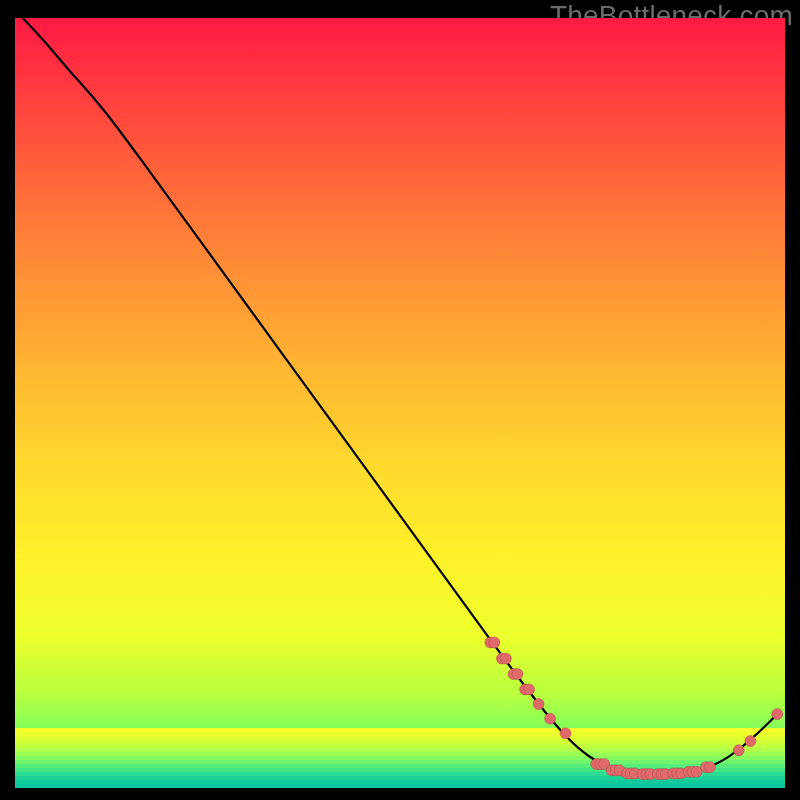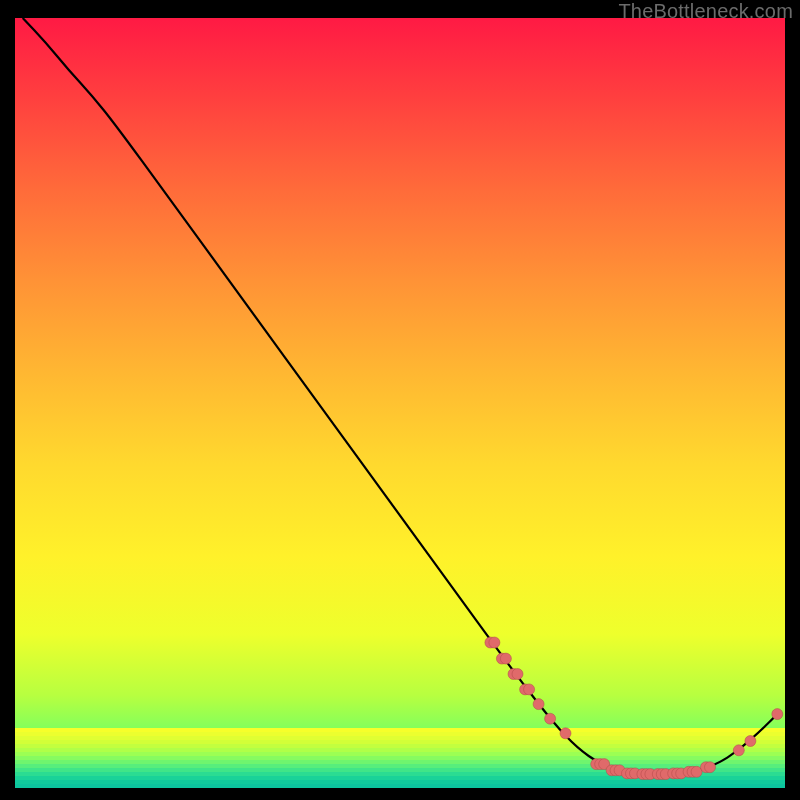--- a/index.html
+++ b/index.html
@@ -51,21 +51,21 @@
   }
   .strata div {
     height: 4px;
     width: 100%;
   }
   .watermark {
     position: absolute;
     top: 0px;
     right: 7px;
     color: #6b6b6b;
-    font-size: 20px;
+    font-size: 28px;
     font-weight: 500;
     letter-spacing: 0.2px;
   }
   svg.curve {
     position: absolute;
     left: 0;
     top: 0;
     width: 770px;
     height: 770px;
     overflow: visible;

